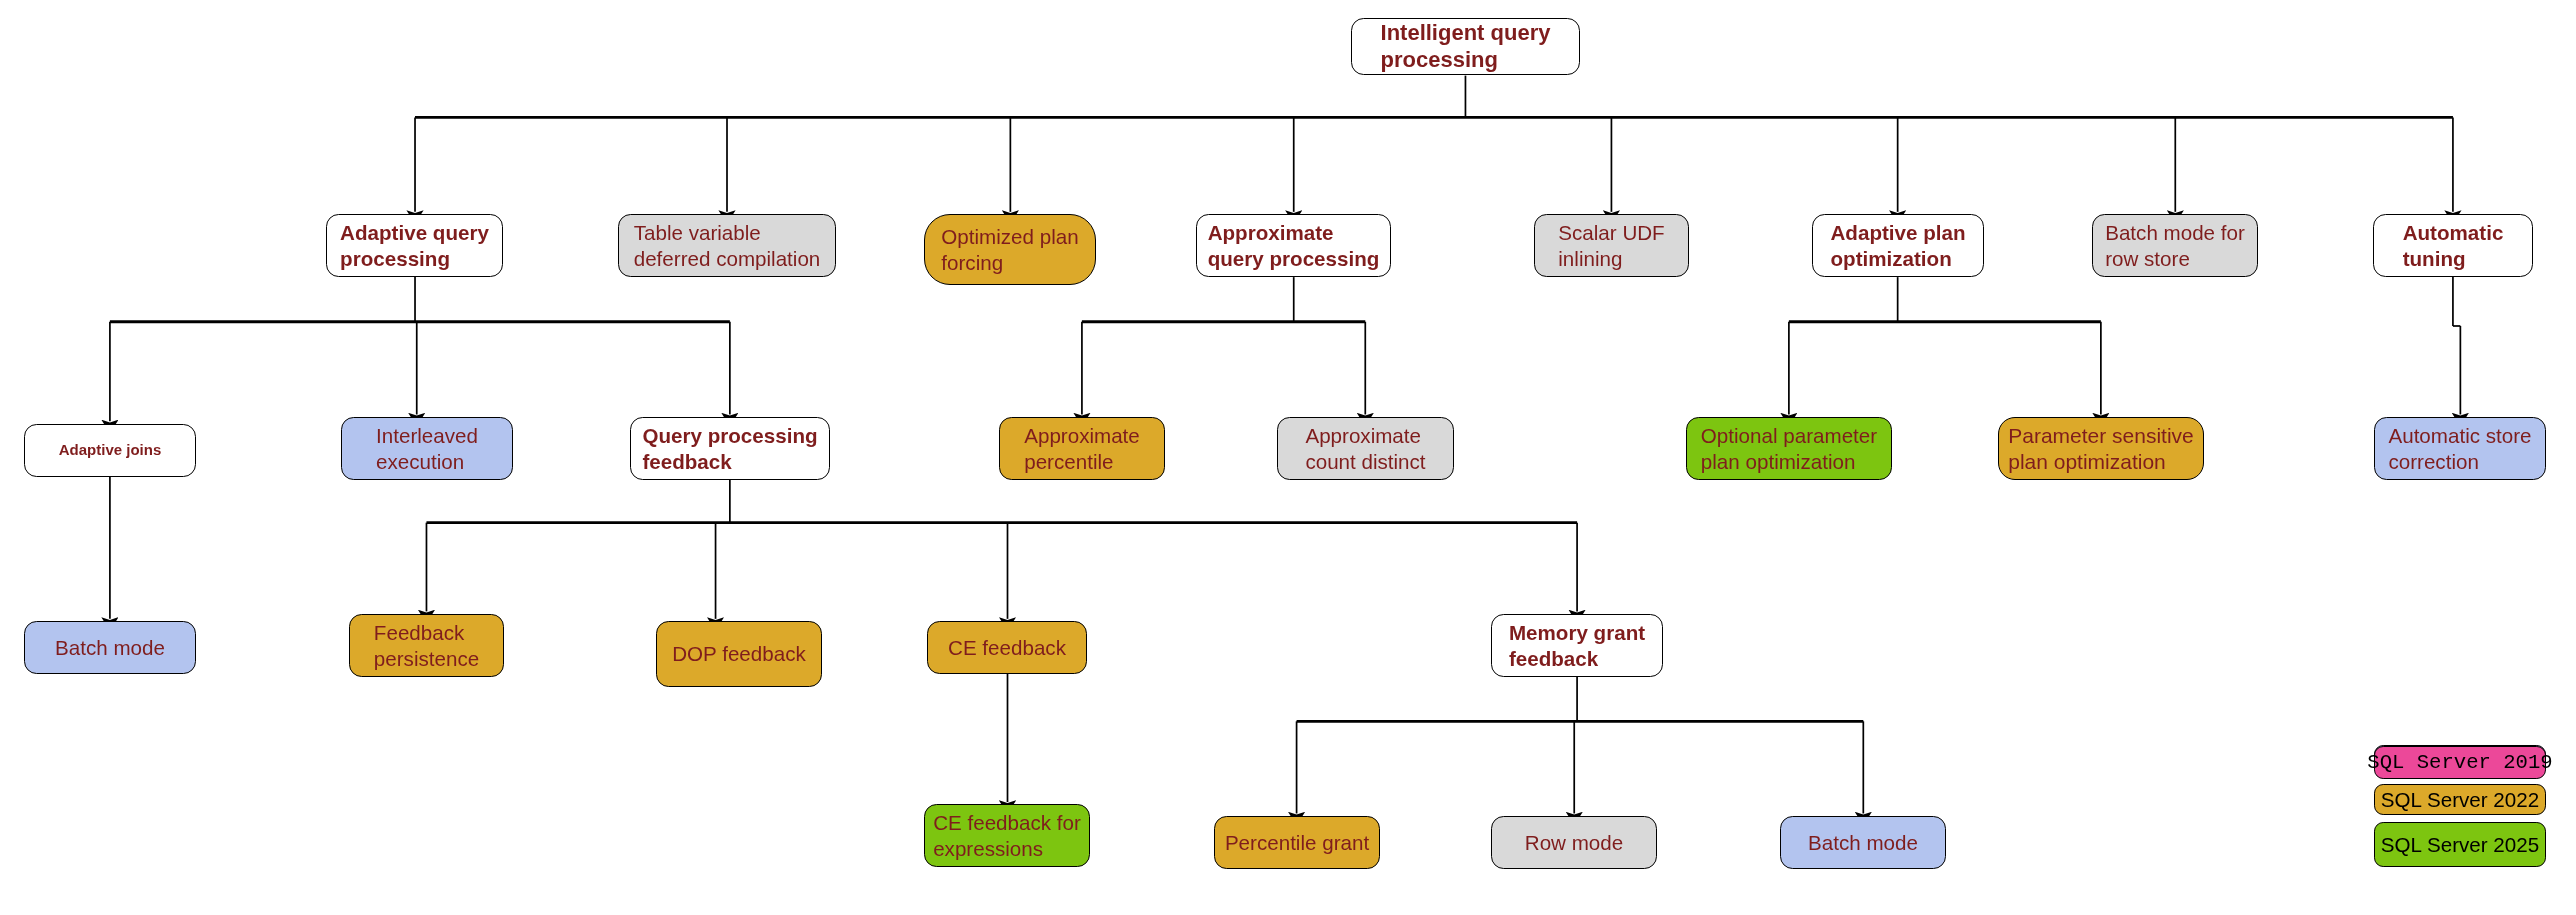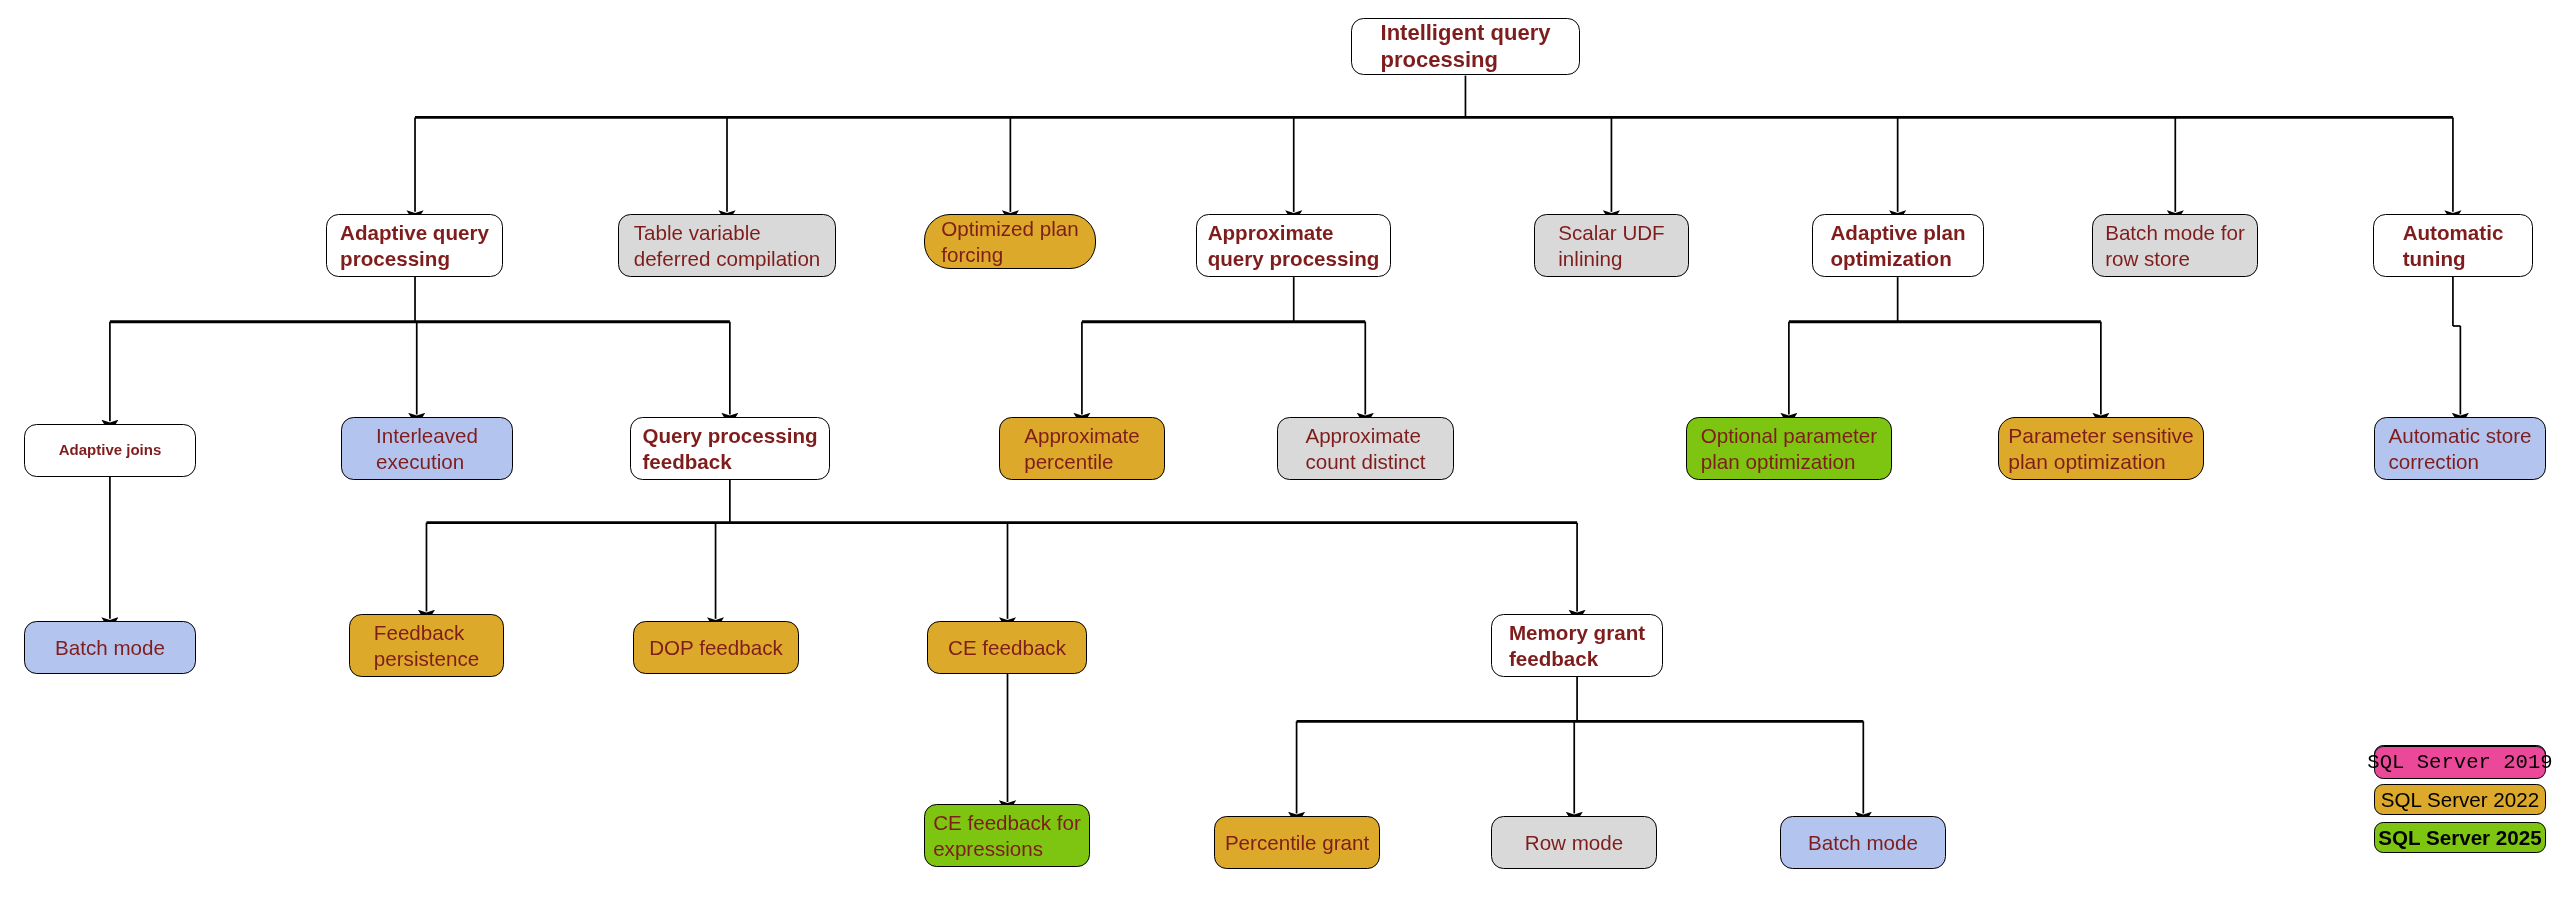--- a/index.html
+++ b/index.html
@@ -108,21 +108,21 @@
       <line x1="2750" y1="1260" x2="2750" y2="1421" stroke="#000" stroke-width="3" marker-end="url(#arrowhead)"></line>
       <line x1="3255" y1="1260" x2="3255" y2="1421" stroke="#000" stroke-width="3" marker-end="url(#arrowhead)"></line>
     </svg>
   <div id="nodes">
       <div class="node plain bold" style="left: 1351px; top: 18.3px; width: 229px; height: 57px; font-size: 22px;">Intelligent query
 processing</div>
       <div class="node plain bold" style="left: 326px; top: 214px; width: 177px; height: 63px; font-size: 20.6px;">Adaptive query
 processing</div>
       <div class="node v2019" style="left: 618px; top: 214px; width: 218px; height: 63px; font-size: 20.6px;">Table variable
 deferred compilation</div>
-      <div class="node v2022" style="left: 924px; top: 214px; width: 172px; height: 55px; font-size: 20.6px; border-radius: 26px;">Optimized plan
+      <div class="node v2022" style="left: 924px; top: 214px; width: 172px; height: 71px; font-size: 20.6px; border-radius: 26px;">Optimized plan
 forcing</div>
       <div class="node plain bold" style="left: 1196px; top: 214px; width: 195px; height: 63px; font-size: 20.6px;">Approximate
 query processing</div>
       <div class="node v2019" style="left: 1534px; top: 214px; width: 155px; height: 63px; font-size: 20.6px;">Scalar UDF
 inlining</div>
       <div class="node plain bold" style="left: 1812px; top: 214px; width: 172px; height: 63px; font-size: 20.6px;">Adaptive plan
 optimization</div>
       <div class="node v2019" style="left: 2092px; top: 214px; width: 166px; height: 63px; font-size: 20.6px;">Batch mode for
 row store</div>
       <div class="node plain bold" style="left: 2373px; top: 214px; width: 160px; height: 63px; font-size: 20.6px;">Automatic
@@ -138,30 +138,30 @@
 count distinct</div>
       <div class="node v2025" style="left: 1686px; top: 417px; width: 206px; height: 63px; font-size: 20.6px;">Optional parameter
 plan optimization</div>
       <div class="node v2022" style="left: 1998px; top: 417px; width: 206px; height: 63px; font-size: 21px; border-radius: 17px;">Parameter sensitive
 plan optimization</div>
       <div class="node v2017" style="left: 2374px; top: 417px; width: 172px; height: 63px; font-size: 20.6px;">Automatic store
 correction</div>
       <div class="node v2017" style="left: 24px; top: 621px; width: 172px; height: 53px; font-size: 20.6px;">Batch mode</div>
       <div class="node v2022" style="left: 349px; top: 614px; width: 155px; height: 63px; font-size: 20.6px;">Feedback
 persistence</div>
-      <div class="node v2022" style="left: 633px; top: 621px; width: 166px; height: 53px; font-size: 20.6px;">DOP feedback</div>
+      <div class="node v2022" style="left: 656px; top: 621px; width: 166px; height: 66px; font-size: 20.6px;">DOP feedback</div>
       <div class="node v2022" style="left: 927px; top: 621px; width: 160px; height: 53px; font-size: 20.6px;">CE feedback</div>
       <div class="node plain bold" style="left: 1491px; top: 614px; width: 172px; height: 63px; font-size: 20.6px;">Memory grant
 feedback</div>
       <div class="node v2025" style="left: 924px; top: 804px; width: 166px; height: 63px; font-size: 20.6px;">CE feedback for
 expressions</div>
       <div class="node v2022" style="left: 1214px; top: 816px; width: 166px; height: 53px; font-size: 20.6px;">Percentile grant</div>
       <div class="node v2019" style="left: 1491px; top: 816px; width: 166px; height: 53px; font-size: 20.6px;">Row mode</div>
       <div class="node v2017" style="left: 1780px; top: 816px; width: 166px; height: 53px; font-size: 20.6px;">Batch mode</div>
     </div>
   <div id="legend">
       <div class="legend-item v2017" style="left: 2374px; top: 709px; width: 172px; height: 31px; background: rgb(179, 196, 239); margin-top: 36px;">SQL Server 2017</div>
       <div class="legend-item v2019" style="left: 2374px; top: 746px; width: 172px; height: 33px; background: #ec4899; font-family: Liberation Mono, monospace;">SQL Server 2019</div>
       <div class="legend-item v2022" style="left: 2374px; top: 784px; width: 172px; height: 31px; background: rgb(220, 169, 42);">SQL Server 2022</div>
-      <div class="legend-item v2025" style="left: 2374px; top: 822px; width: 172px; height: 31px; background: rgb(125, 197, 16); font-weight: bold;">SQL Server 2025</div>
+      <div class="legend-item v2025" style="left: 2374px; top: 822px; width: 172px; height: 45px; background: rgb(125, 197, 16);">SQL Server 2025</div>
     </div>
 </div>
 
 
 </body></html>

